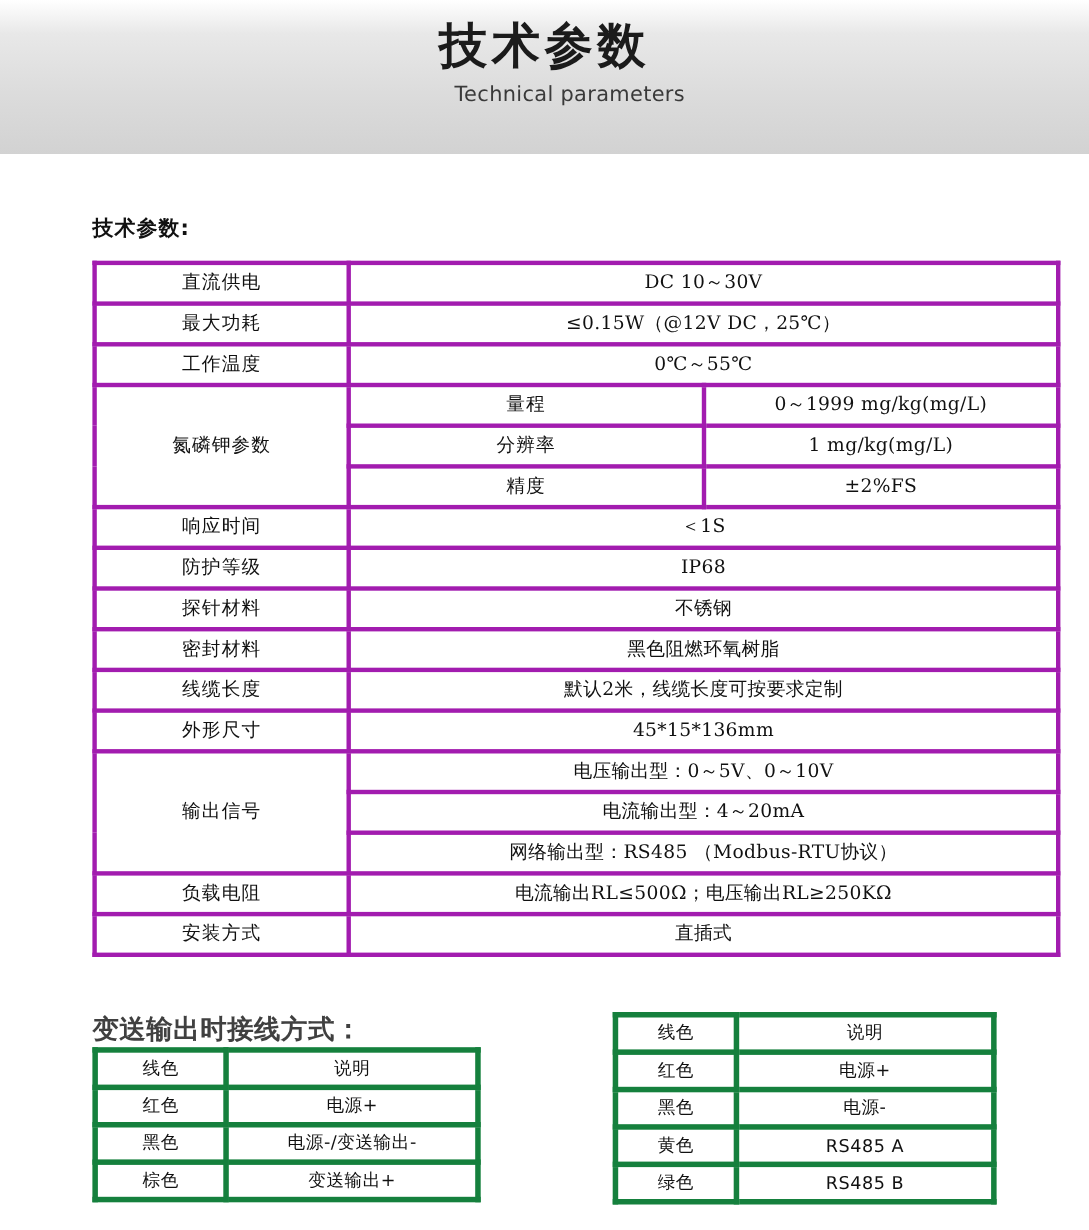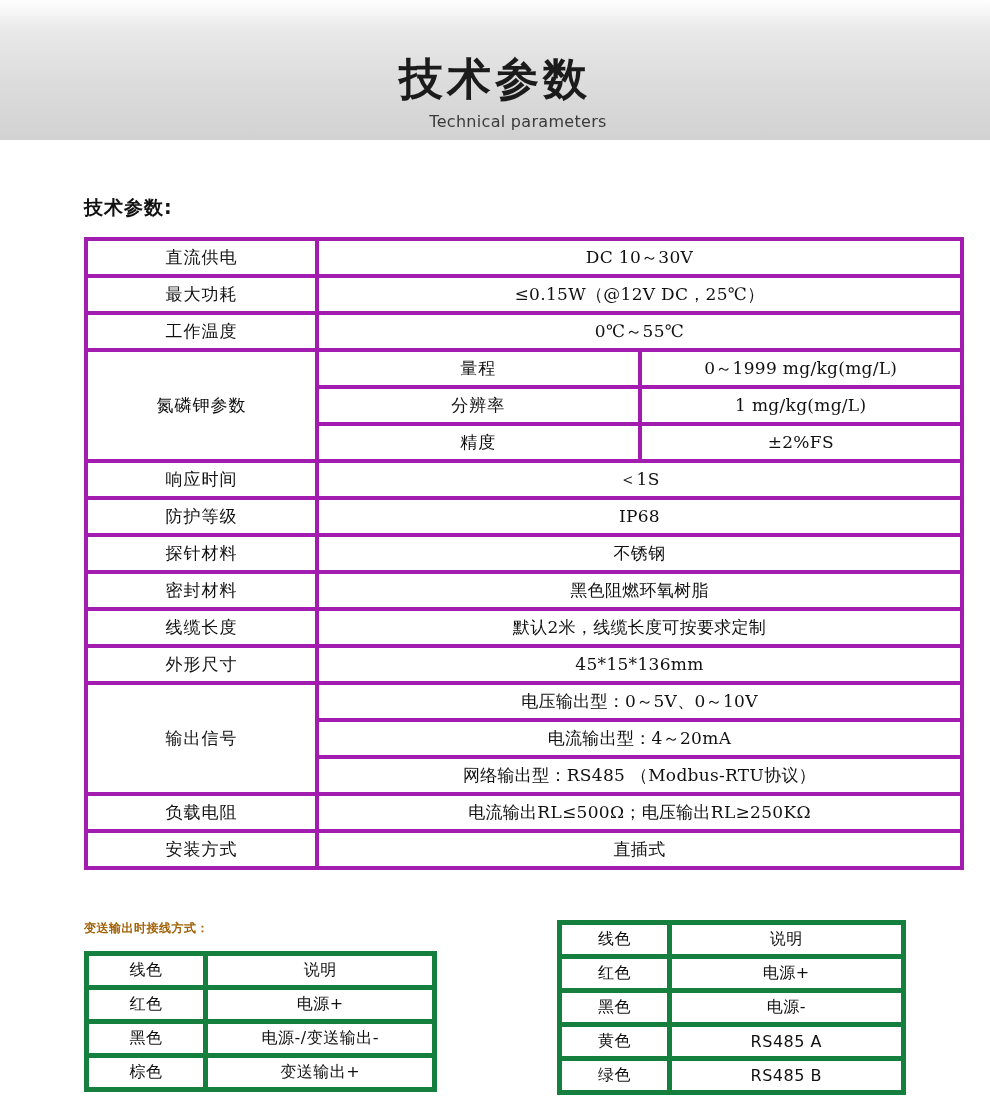--- a/index.html
+++ b/index.html
@@ -18,31 +18,31 @@
   
   .banner {
     position: relative;
     width: 990px;
     height: 140px;
     background: linear-gradient(to bottom, #ffffff 0%, #e8e8e8 22%, #dcdcdc 60%, #d2d2d2 100%);
     box-sizing: border-box;
     text-align: center;
   }
   .banner-title {
-    font-family: Liberation Sans, sans-serif;
+    font-family: Liberation Serif, serif;
     font-size: 44px;
     font-weight: bold;
     letter-spacing: 4px;
     color: #1b1b1b;
-    padding-top: 53px;
+    padding-top: 16px;
     line-height: 1.2;
   }
   .banner-sub {
     font-family: "DejaVu Sans", sans-serif;
-    font-size: 16px;
+    font-size: 19px;
     color: #3a3a3a;
     margin-top: 6px;
     letter-spacing: 0.3px;
     margin-left: 46px;
   }
 
   
   .content {
     padding: 0 84px;
     box-sizing: border-box;
@@ -99,24 +99,23 @@
 
   
   .bottom {
     display: flex;
     margin-top: 50px;
     gap: 120px;
   }
   .wire-block { }
   .wire-title {
     font-family: "DejaVu Sans", sans-serif;
-    font-size: 12px;
+    font-size: 24px;
     font-weight: bold;
-    color: #a16207;
-    margin-bottom: 14px;
+    color: #404040;
     letter-spacing: 0.5px;
   }
   table.wire {
     border-collapse: collapse;
     table-layout: fixed;
     background: #fff;
   }
   table.wire td {
     border: 5px solid #15803d;
     height: 29px;

